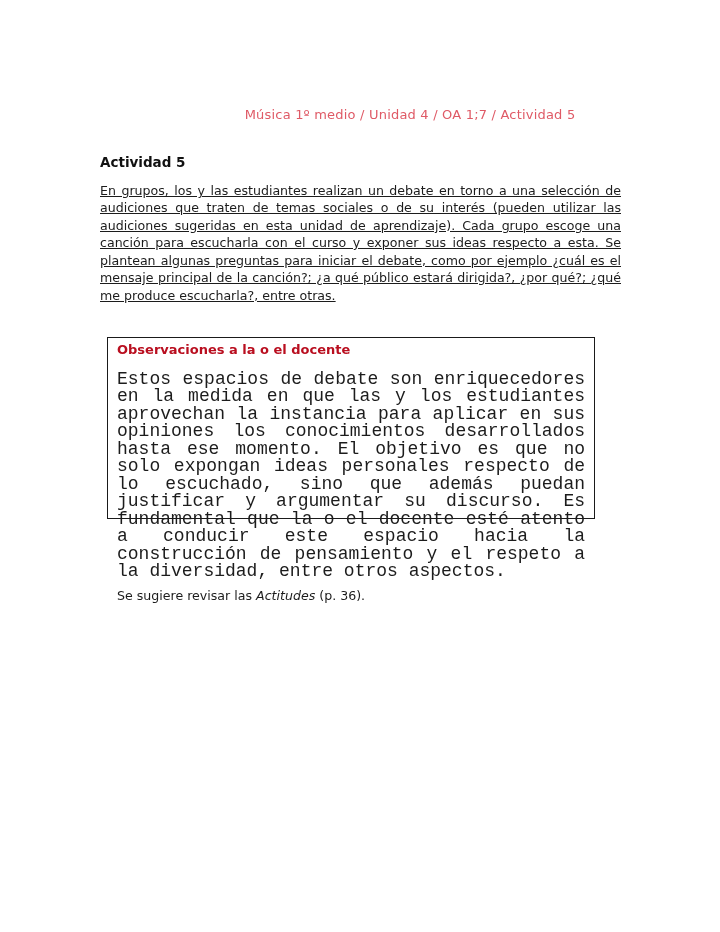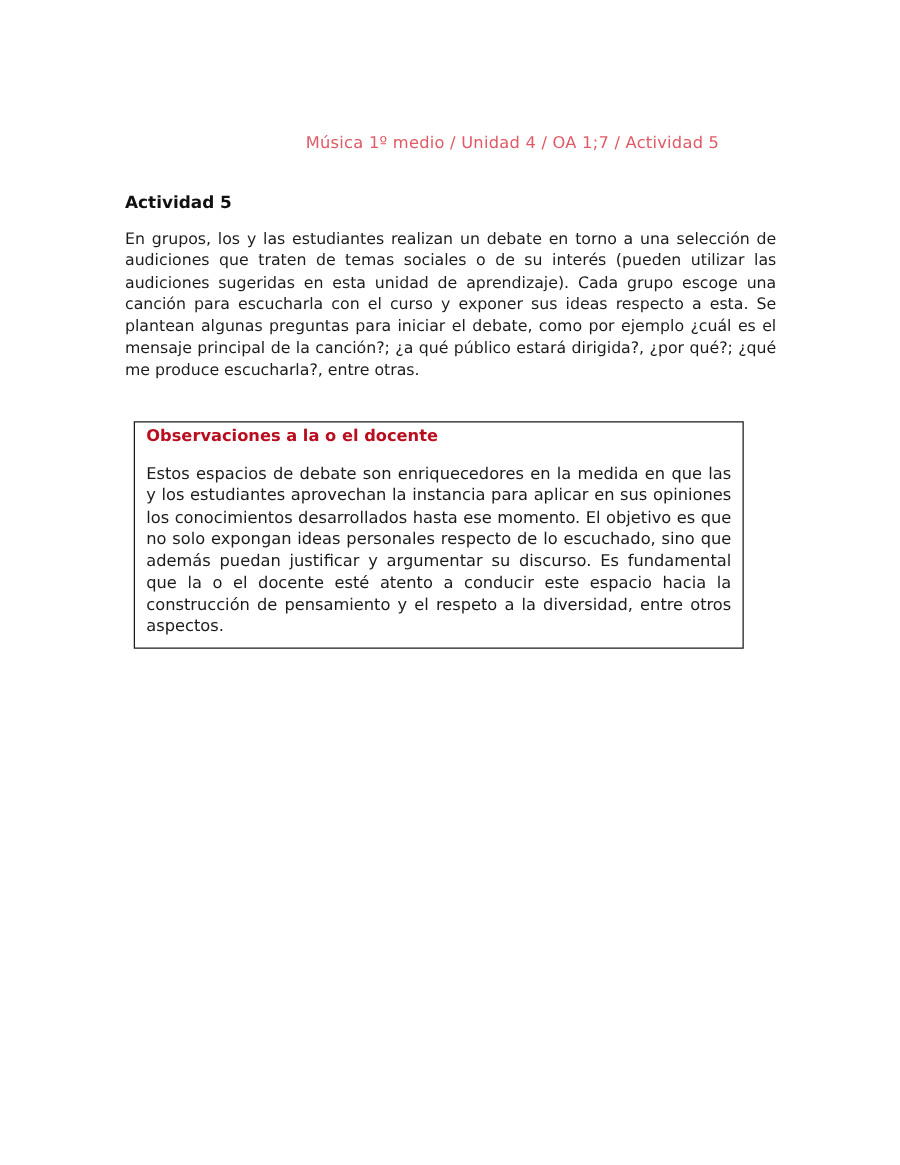--- a/index.html
+++ b/index.html
@@ -41,44 +41,46 @@
   .activity-paragraph {
     position: absolute;
     top: 182px;
     left: 100px;
     width: 521px;
     margin: 0;
     font-size: 12.6px;
     line-height: 17.45px;
     text-align: justify;
     color: #1c1c1c;
+    text-decoration: underline;
   }
   .note-box {
     position: absolute;
     top: 337px;
     left: 107px;
     width: 488px;
     height: 182px;
     box-sizing: border-box;
     border: 1.5px solid #1a1a1a;
     padding: 4px 9px 8px 9px;
     background: #ffffff;
   }
   .note-title {
     margin: 0;
     font-size: 13px;
     font-weight: bold;
     color: #b90e1f;
   }
   .note-paragraph {
     margin: 14px 0 0 0;
-    font-size: 13px;
+    font-size: 18px;
     line-height: 17.45px;
     text-align: justify;
     color: #1c1c1c;
+    font-family: Liberation Mono, monospace;
   }
   .note-suggestion {
     margin: 7px 0 0 0;
     font-size: 12.6px;
     line-height: 17.45px;
     color: #1c1c1c;
   }
 </style>
 </head>
 <body>
@@ -87,15 +89,18 @@
 
   <div class="doc-header">Música 1º medio / Unidad 4 / OA 1;7 / Actividad 5</div>
 
   <div class="activity-heading">Actividad 5</div>
 
   <p class="activity-paragraph">En grupos, los y las estudiantes realizan un debate en torno a una selección de audiciones que traten de temas sociales o de su interés (pueden utilizar las audiciones sugeridas en esta unidad de aprendizaje). Cada grupo escoge una canción para escucharla con el curso y exponer sus ideas respecto a esta. Se plantean algunas preguntas para iniciar el debate, como por ejemplo ¿cuál es el mensaje principal de la canción?; ¿a qué público estará dirigida?, ¿por qué?; ¿qué me produce escucharla?, entre otras.</p>
 
   <div class="note-box">
     <div class="note-title">Observaciones a la o el docente</div>
     <p class="note-paragraph">Estos espacios de debate son enriquecedores en la medida en que las y los estudiantes aprovechan la instancia para aplicar en sus opiniones los conocimientos desarrollados hasta ese momento. El objetivo es que no solo expongan ideas personales respecto de lo escuchado, sino que además puedan justificar y argumentar su discurso. Es fundamental que la o el docente esté atento a conducir este espacio hacia la construcción de pensamiento y el respeto a la diversidad, entre otros aspectos.</p>
+    <p class="note-suggestion">
+      <span>Se sugiere revisar las </span><em>Actitudes</em><span> (p. 36).</span>
+    </p>
   </div>
 
 </div>
 
 </body></html>

